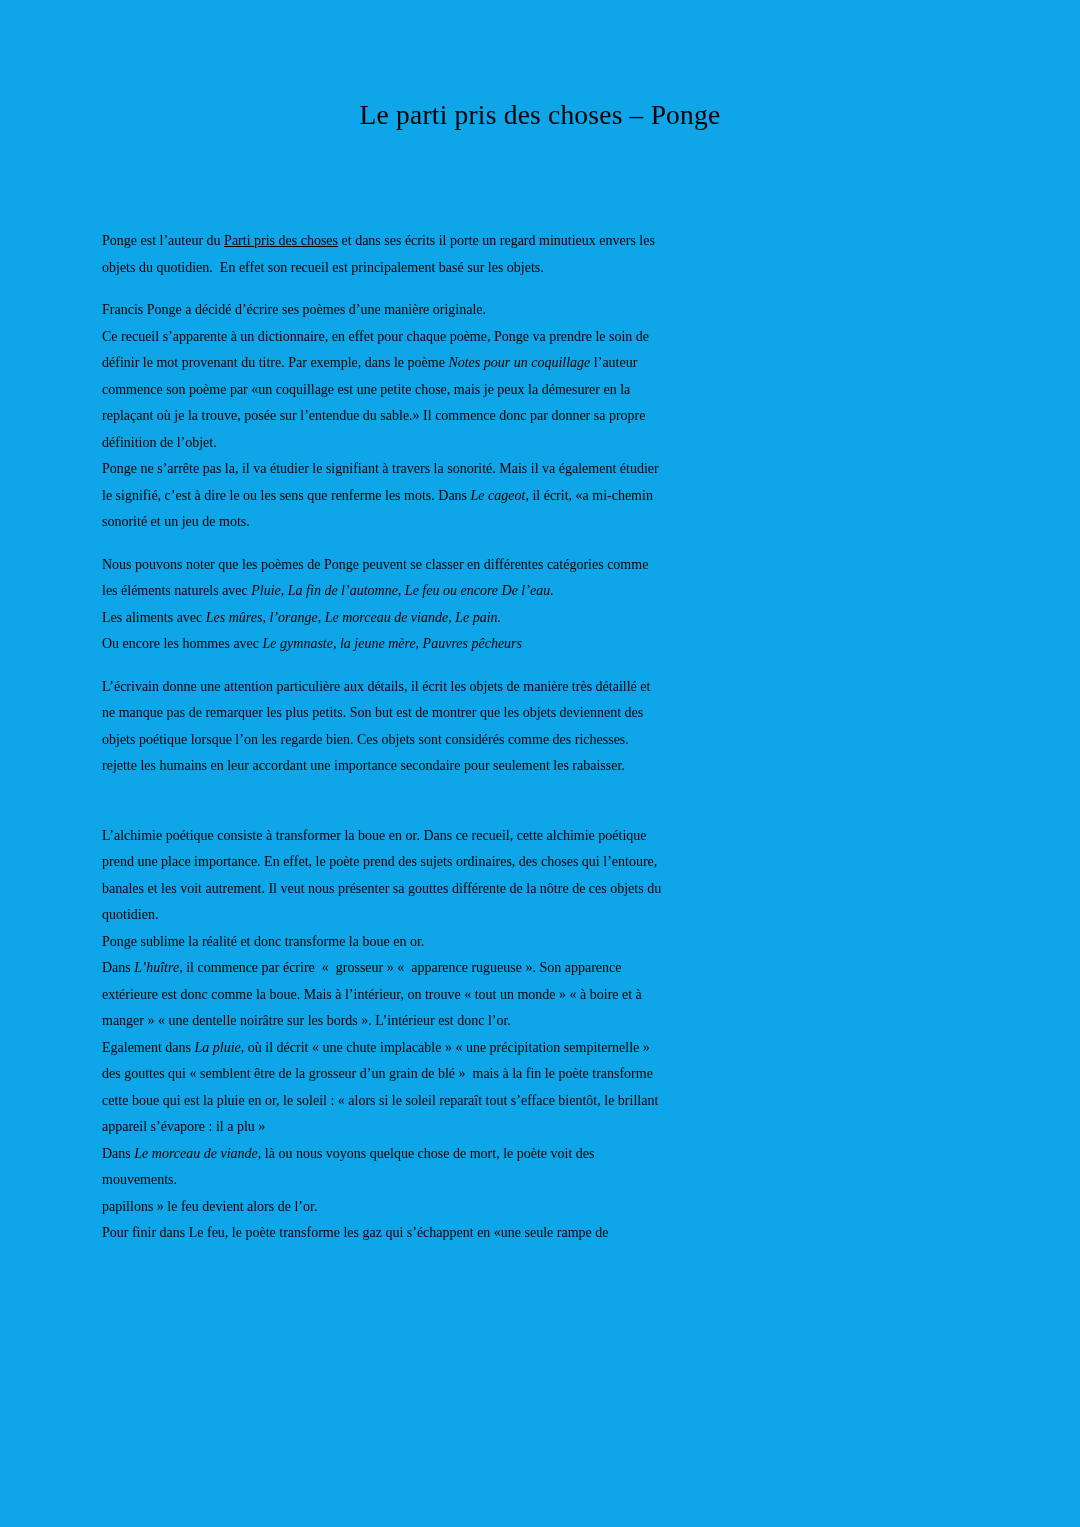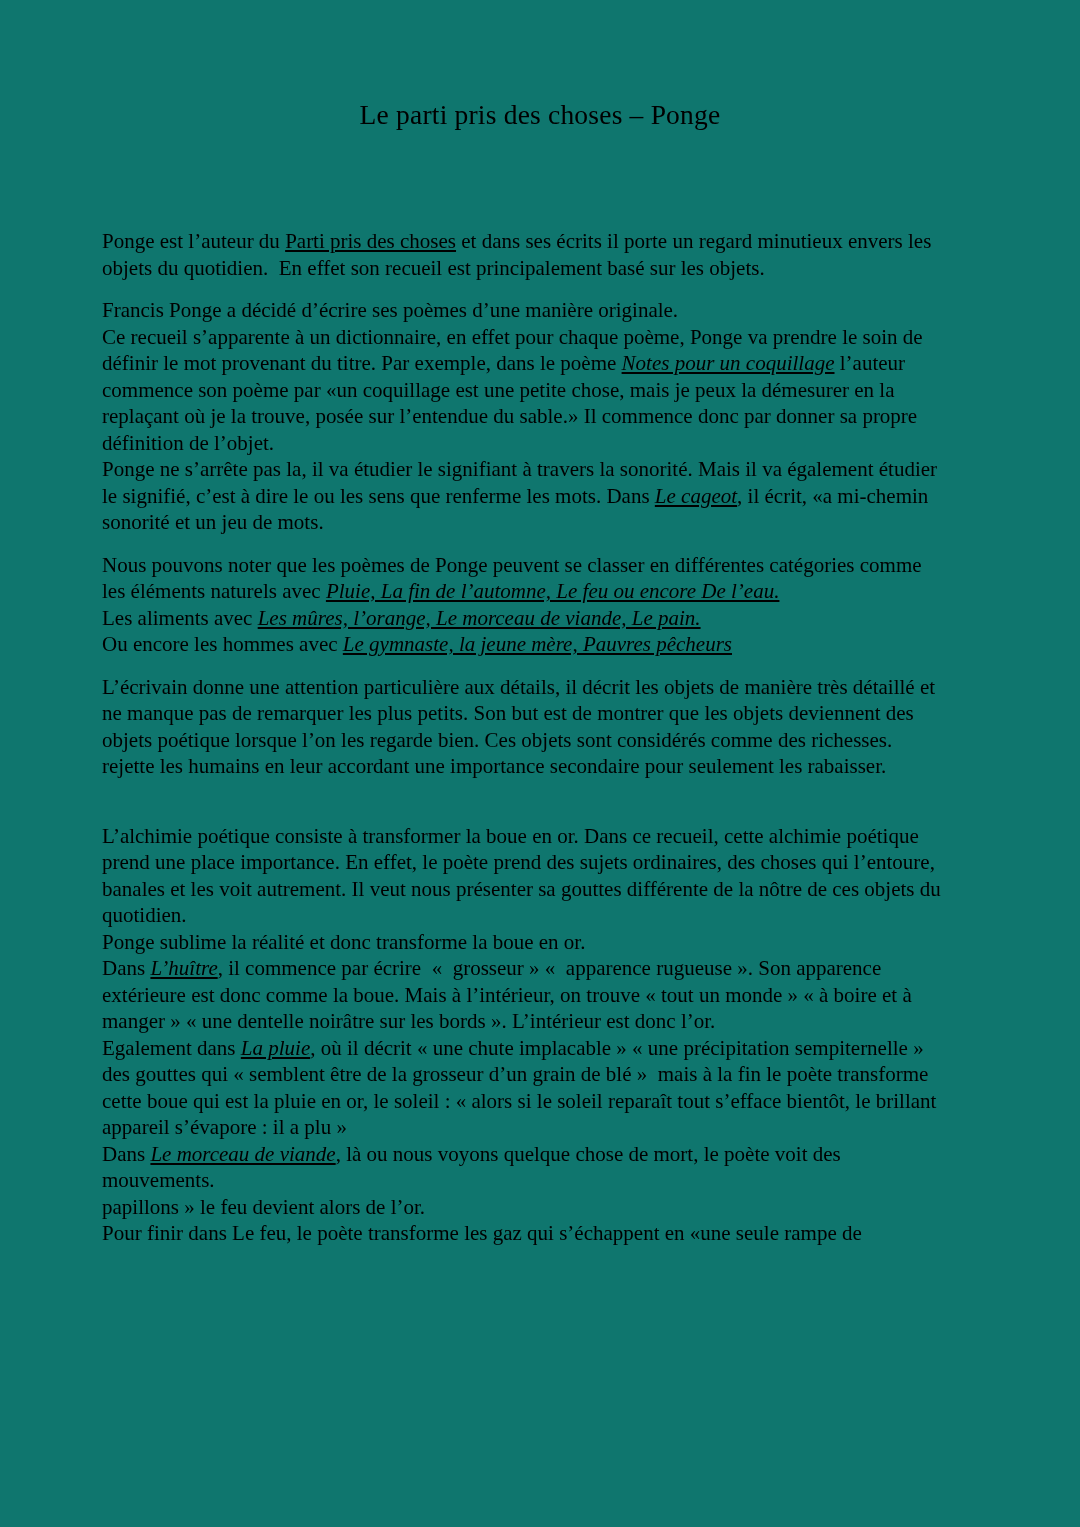--- a/index.html
+++ b/index.html
@@ -6,46 +6,46 @@
     margin: 0;
     padding: 0;
     background: #ffffff;
   }
   .page {
     position: relative;
     width: 1080px;
     height: 1527px;
     box-sizing: border-box;
     padding-top: 97px;
-    background: #0f766e;
+    background: #0ea5e9;
     color: #000000;
     font-family: "Liberation Serif", "DejaVu Serif", serif;
     overflow: hidden;
   }
   .doc-title {
     margin: 0 0 95px 0;
     font-size: 27.5px;
     font-weight: normal;
     line-height: 36px;
     text-align: center;
     letter-spacing: 0.2px;
   }
   .doc-body {
     margin-left: 102px;
     margin-right: 60px;
-    font-size: 21px;
+    font-size: 14px;
     line-height: 26.5px;
   }
   .para { margin: 0; }
   .para.blank-1 { margin-top: 16px; }
   .para.blank-2 { margin-top: 43px; }
   .line {
     white-space: pre;
   }
-  .run-italic { font-style: italic; text-decoration: underline; }
+  .run-italic { font-style: italic; }
   .run-underline { text-decoration: underline; }
 </style>
 </head>
 <body>
 
 <div class="page">
   <h1 class="doc-title">Le parti pris des choses – Ponge</h1>
   <div class="doc-body" id="document-body">
       <div class="para">
         <div class="line"><span class="run">Ponge est l’auteur du </span><span class="run run-underline">Parti pris des choses</span><span class="run"> et dans ses écrits il porte un regard minutieux envers les</span></div>
@@ -62,21 +62,21 @@
         <div class="line"><span class="run">le signifié, c’est à dire le ou les sens que renferme les mots. Dans </span><span class="run run-italic">Le cageot</span><span class="run">, il écrit, «a mi-chemin</span></div>
         <div class="line"><span class="run">sonorité et un jeu de mots.</span></div>
       </div>
       <div class="para blank-1">
         <div class="line"><span class="run">Nous pouvons noter que les poèmes de Ponge peuvent se classer en différentes catégories comme</span></div>
         <div class="line"><span class="run">les éléments naturels avec </span><span class="run run-italic">Pluie, La fin de l’automne, Le feu ou encore De l’eau.</span></div>
         <div class="line"><span class="run">Les aliments avec </span><span class="run run-italic">Les mûres, l’orange, Le morceau de viande, Le pain.</span></div>
         <div class="line"><span class="run">Ou encore les hommes avec </span><span class="run run-italic">Le gymnaste, la jeune mère, Pauvres pêcheurs</span></div>
       </div>
       <div class="para blank-1">
-        <div class="line"><span class="run">L’écrivain donne une attention particulière aux détails, il décrit les objets de manière très détaillé et</span></div>
+        <div class="line"><span class="run">L’écrivain donne une attention particulière aux détails, il écrit les objets de manière très détaillé et</span></div>
         <div class="line"><span class="run">ne manque pas de remarquer les plus petits. Son but est de montrer que les objets deviennent des</span></div>
         <div class="line"><span class="run">objets poétique lorsque l’on les regarde bien. Ces objets sont considérés comme des richesses.</span></div>
         <div class="line"><span class="run">rejette les humains en leur accordant une importance secondaire pour seulement les rabaisser.</span></div>
       </div>
       <div class="para blank-2">
         <div class="line"><span class="run">L’alchimie poétique consiste à transformer la boue en or. Dans ce recueil, cette alchimie poétique</span></div>
         <div class="line"><span class="run">prend une place importance. En effet, le poète prend des sujets ordinaires, des choses qui l’entoure,</span></div>
         <div class="line"><span class="run">banales et les voit autrement. Il veut nous présenter sa gouttes différente de la nôtre de ces objets du</span></div>
         <div class="line"><span class="run">quotidien.</span></div>
         <div class="line"><span class="run">Ponge sublime la réalité et donc transforme la boue en or.</span></div>

